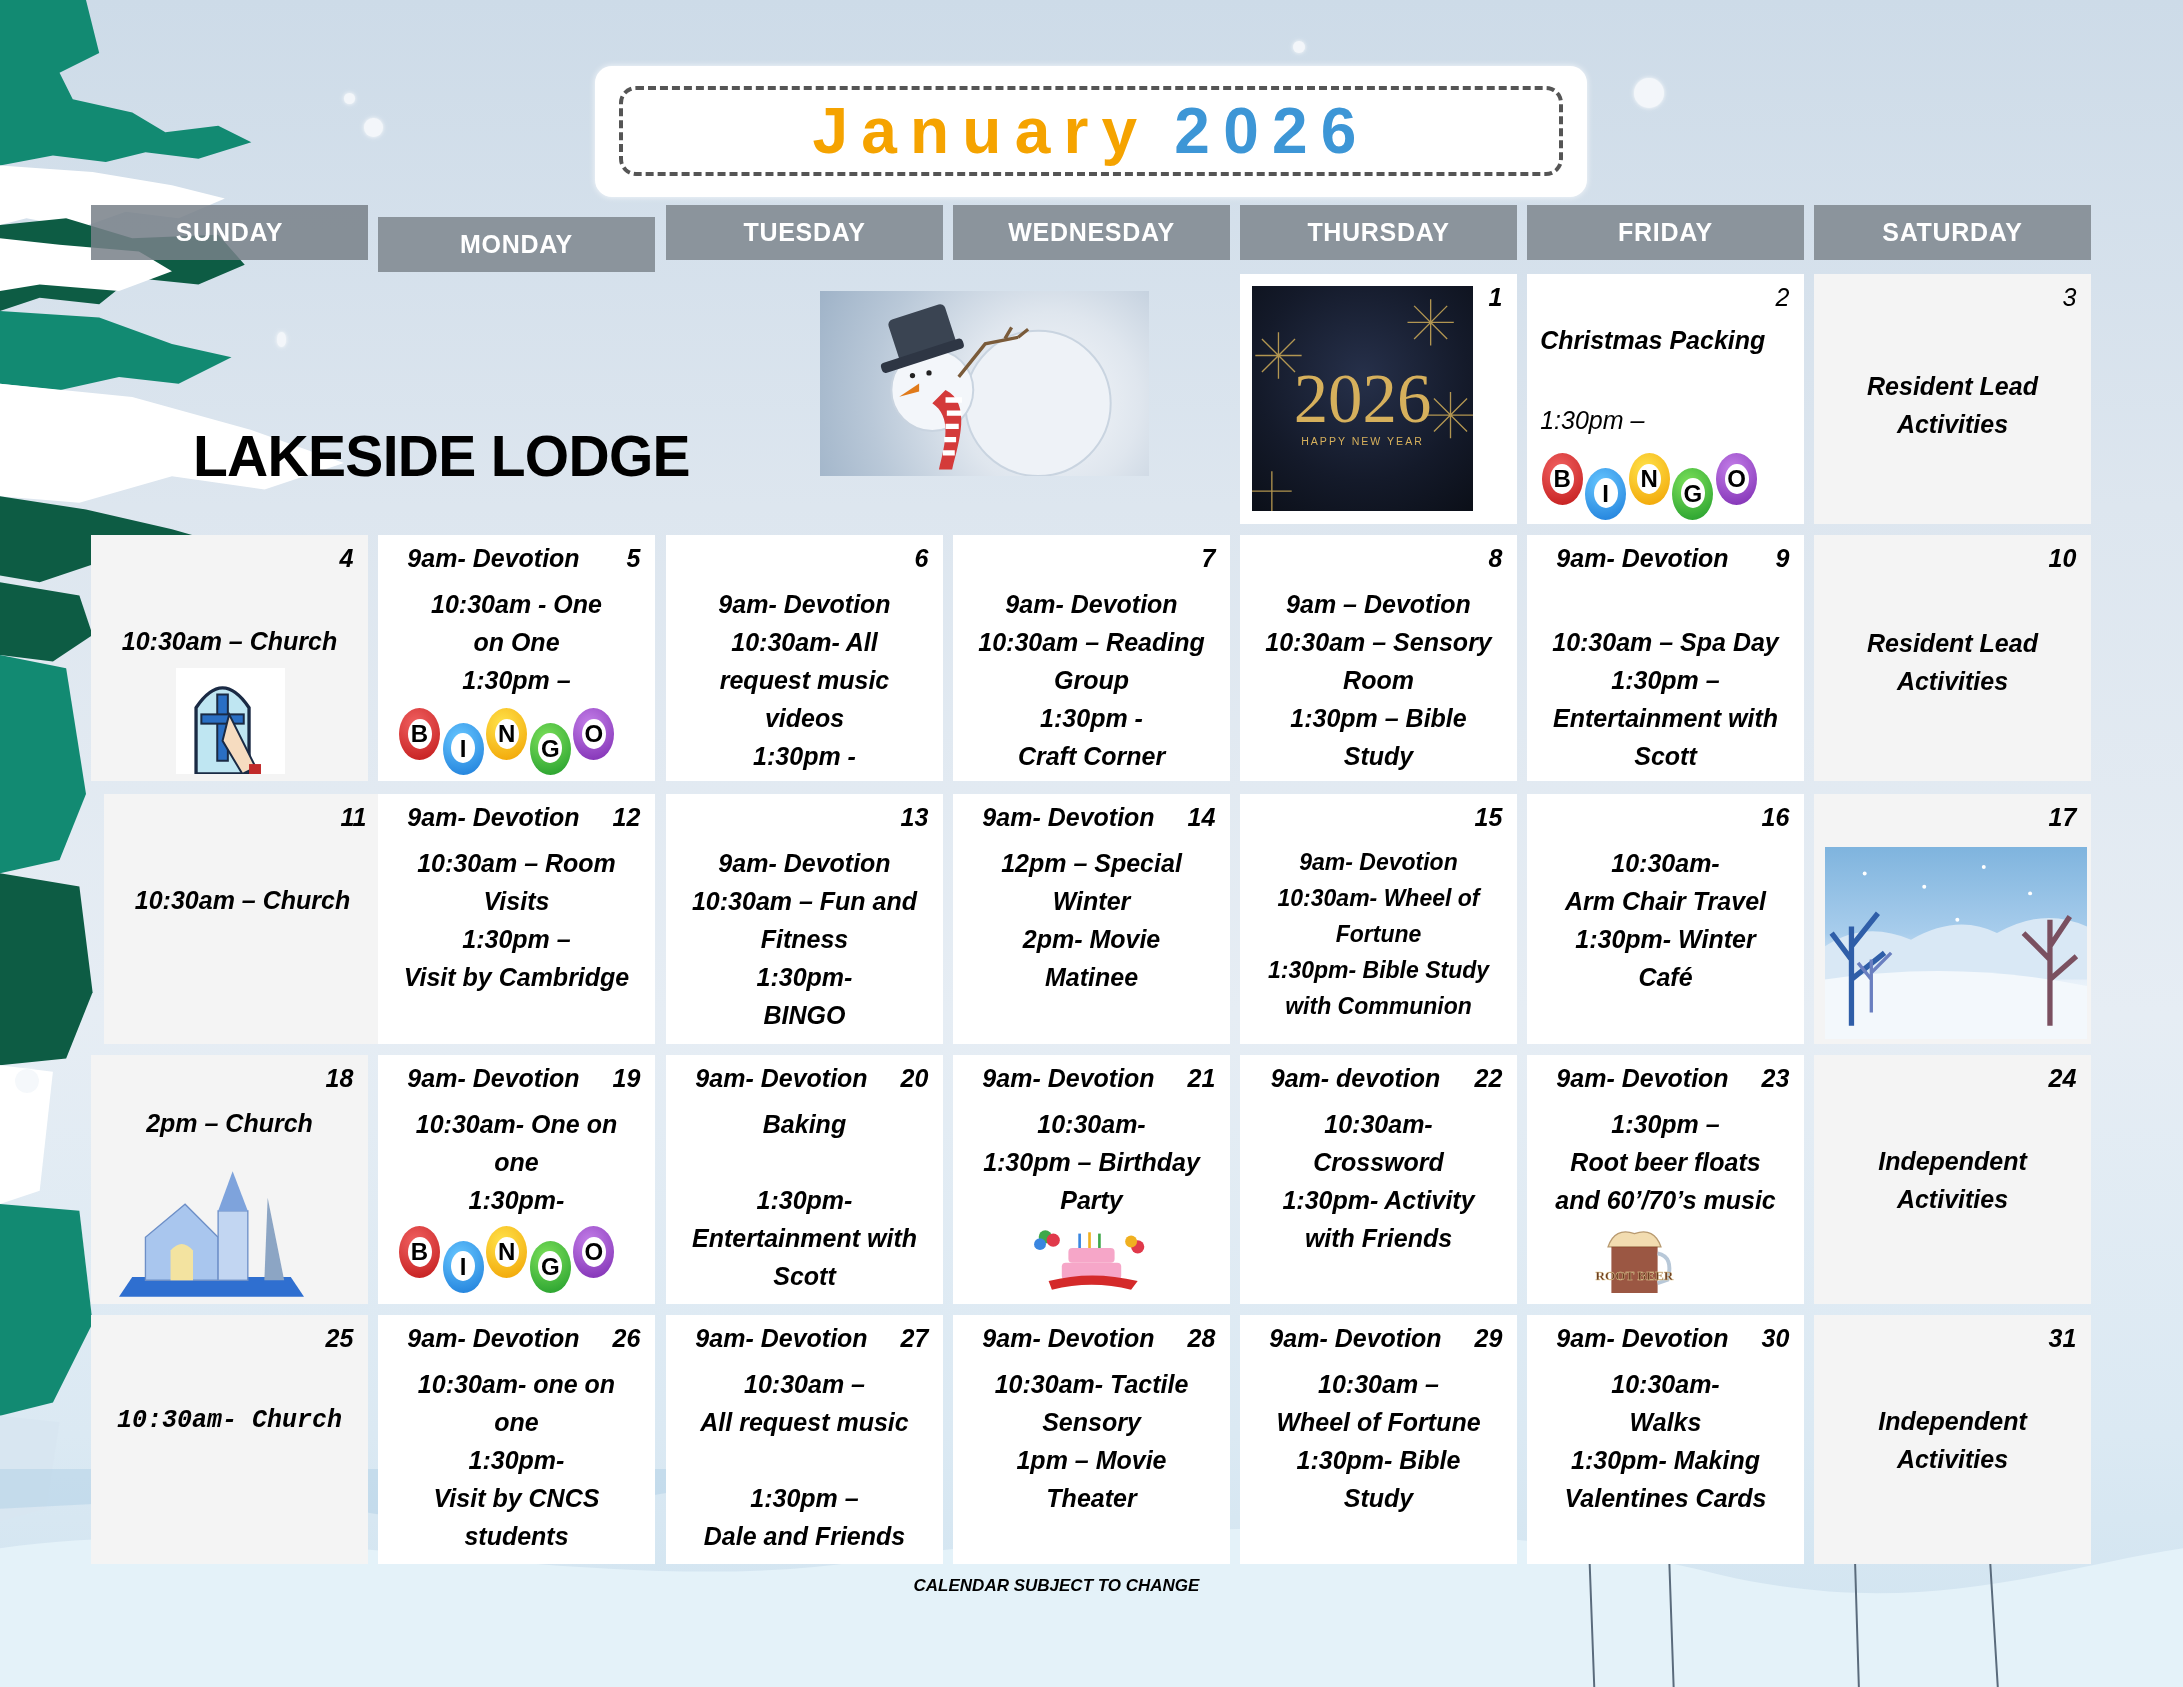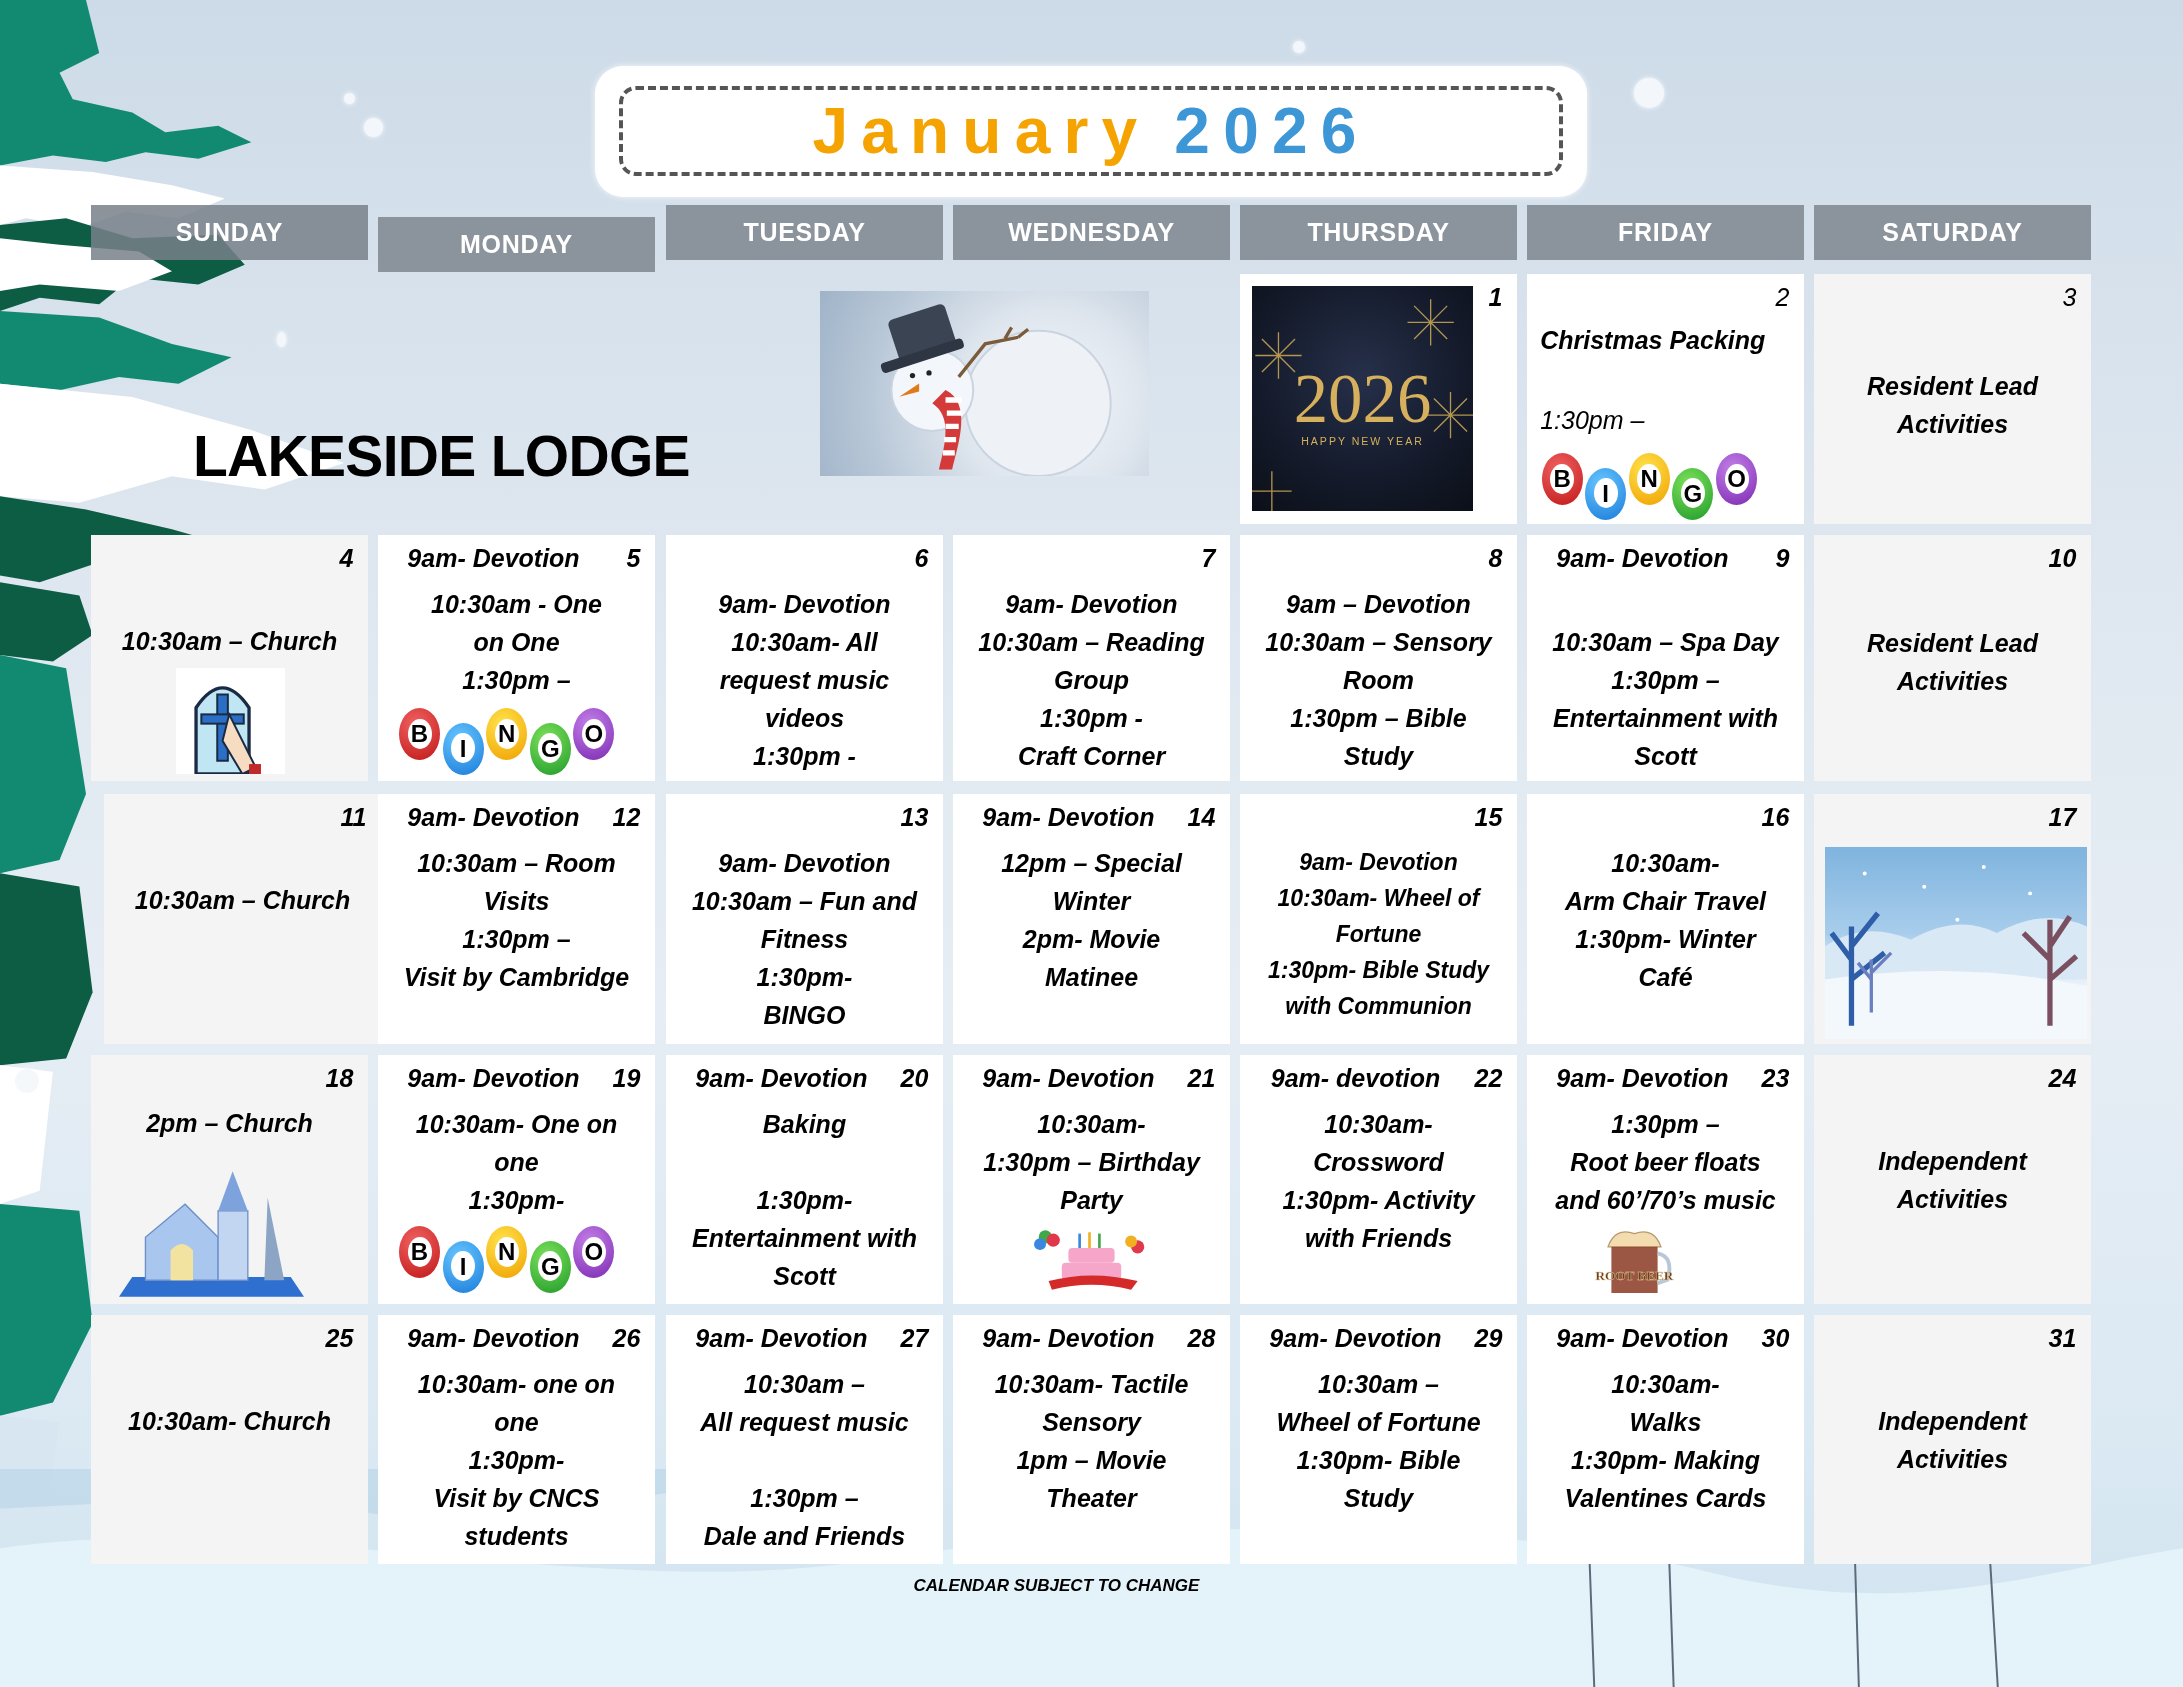--- a/index.html
+++ b/index.html
@@ -8,21 +8,21 @@
     font-family:"Liberation Sans", sans-serif;
     background: linear-gradient(180deg, #cddbe8 0%, #dde6ef 30%, #e6edf4 60%, #dbe9f3 85%, #cfe3f0 100%);
   }
   
   .tree-layer { position:absolute; left:0; top:0; width:463px; height:1687px; pointer-events:none; }
   .hill-bottom { position:absolute; left:0; bottom:0; width:2183px; height:218px; pointer-events:none; }
   .snowflake { position:absolute; border-radius:50%; background:#f5f8fb; opacity:.95; box-shadow:0 0 4px #fff; }
 
   .title-box {
     position:absolute; left:595px; top:66px; width:992px; height:131px;
-    background:#fff; border-radius:28px; box-shadow:0 0 6.6px rgba(255,255,255,.8);
+    background:#fff; border-radius:17px; box-shadow:0 0 6.6px rgba(255,255,255,.8);
   }
   .title-inner {
     position:absolute; left:24px; top:20px; right:24px; bottom:21px;
     border:4px dashed #555; border-radius:17px;
     display:flex; align-items:center; justify-content:center;
     font-weight:bold; font-size:64px; letter-spacing:13.2px;
   }
   .title-month { color:#f5a300; margin-right:24px; }
   .title-year { color:#3d96d6; }
 
@@ -500,21 +500,21 @@
 <div class="cell weekend" style="left:1814px;top:1055px;height:249px;">
   <div class="daynum">24</div>
   <div class="lines" style="top:87px;">
     <div>Independent</div>
     <div>Activities</div>
   </div>
 </div>
 
 <div class="cell weekend" style="left:91px;top:1315px;height:249px;">
   <div class="daynum">25</div>
-  <div class="lines" style="top:87px;">
+  <div class="lines" style="top:87px;font-family:Liberation Mono, monospace;">
     <div>10:30am- Church</div>
   </div>
 </div>
 
 <div class="cell" style="left:378px;top:1315px;height:249px;">
   <div class="first-line">9am- Devotion</div>
   <div class="daynum">26</div>
   <div class="lines" style="top:50px;">
     <div>10:30am- one on</div>
     <div>one</div>

